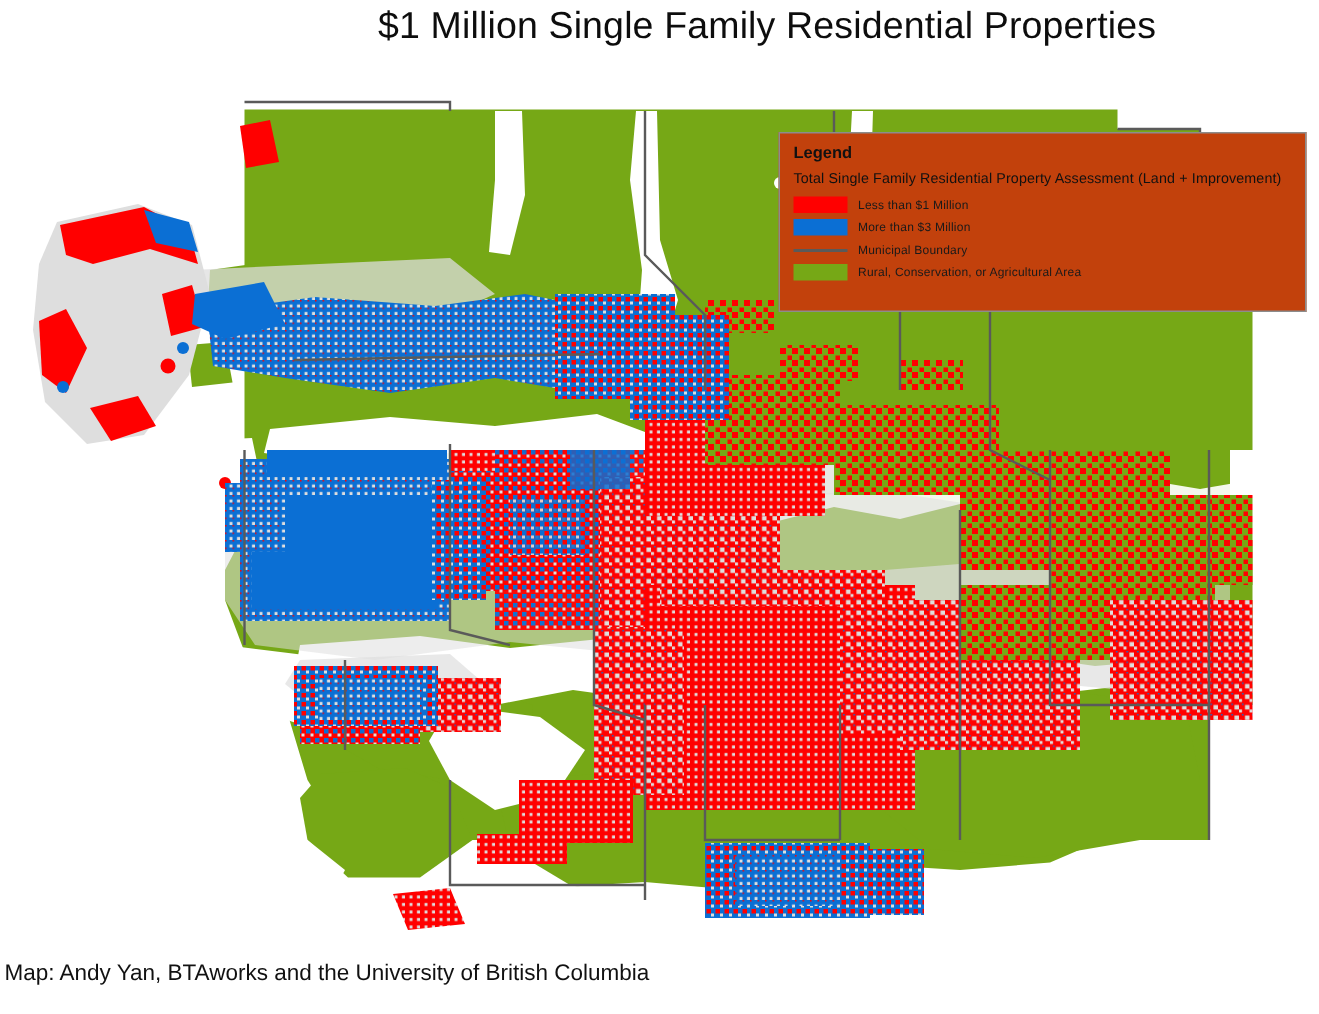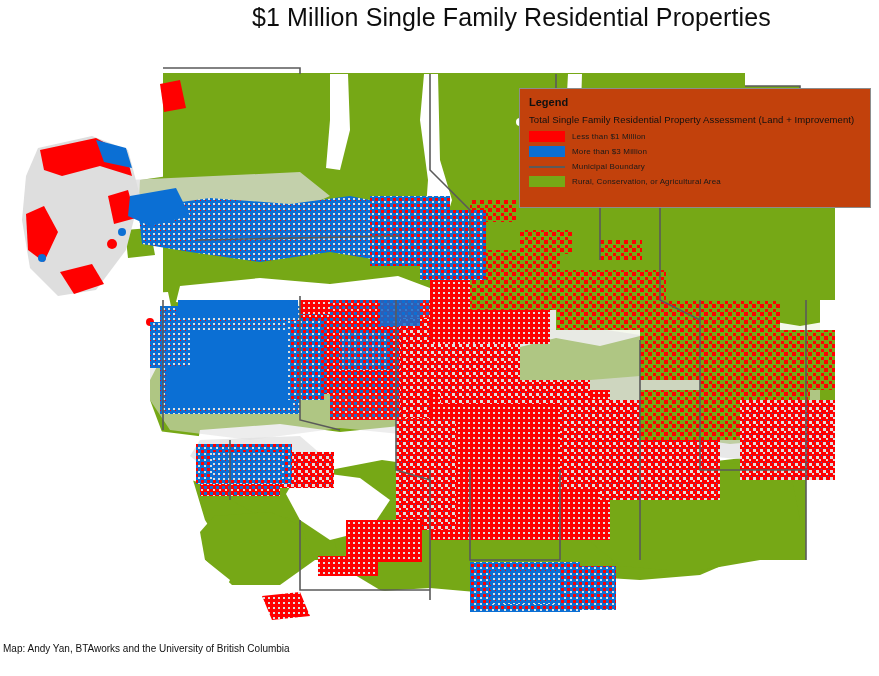--- a/index.html
+++ b/index.html
@@ -23,21 +23,21 @@
   #legend-subtitle{font-size:9.5px;font-weight:normal;color:#111;margin:2px 0 5px 0;
     letter-spacing:.1px;white-space:nowrap;}
   .legend-row{display:flex;align-items:center;height:13px;margin-bottom:2px;}
   .legend-swatch{width:36px;height:11px;margin-right:7px;flex:0 0 36px;}
   .legend-line-wrap{width:36px;height:11px;margin-right:7px;flex:0 0 36px;
     display:flex;align-items:center;}
   .legend-line{width:36px;height:2px;background:#5a5a5a;}
   .legend-label{font-size:8px;color:#1a1a1a;white-space:nowrap;letter-spacing:.15px;}
 
   
-  #credits{position:absolute;left:3px;top:643px;font-size:10px;color:#111;
+  #credits{position:absolute;left:3px;top:643px;font-size:15px;color:#111;
     line-height:11.5px;}
 </style>
 </head>
 <body>
 
 <div id="map-canvas">
 <svg id="map-svg" width="879" height="638" viewBox="0 0 879 638">
   <defs>
 
     <pattern id="pxRedBlue" width="6" height="6" patternUnits="userSpaceOnUse">

